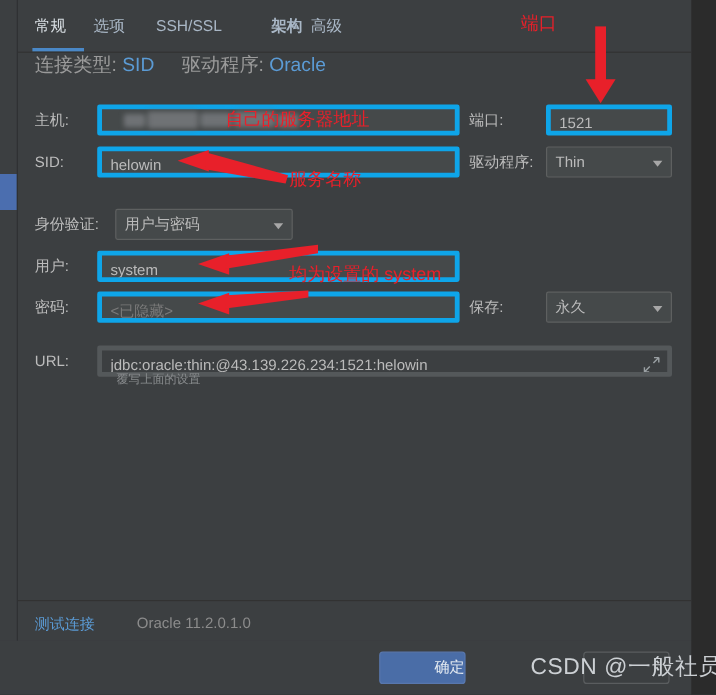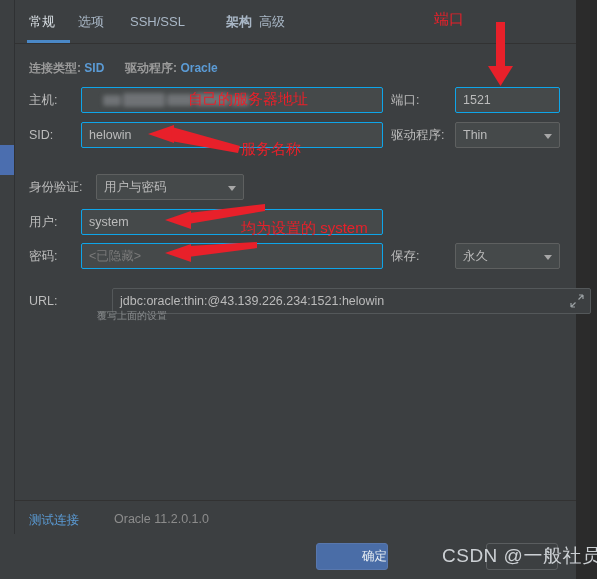--- a/index.html
+++ b/index.html
@@ -81,55 +81,53 @@
   .tabbar-line {
     position: absolute;
     left: 0; top: 43px;
     width: 561px; height: 1px;
     background: #323232;
   }
 
   
   .summary {
     position: absolute;
-    left: 14px; top: 60px;
-    font-size: 12px;
+    left: 14px; top: 44px;
+    font-size: 16px;
     color: #9a9a9a;
     white-space: nowrap;
-    font-weight: bold;
   }
   .summary .val { color: #5b9bd5; }
   .summary .gap { display: inline-block; width: 14px; }
 
   
   .lbl {
     position: absolute;
     font-size: 12.5px;
     color: #bcbcbc;
     line-height: 22px;
     white-space: nowrap;
   }
   .field {
     position: absolute;
     box-sizing: border-box;
     height: 26px;
     background: #45494a;
-    border: 1px solid #0ea5e9;
+    border: 4px solid #0ea5e9;
     border-radius: 2px;
     color: #bbbbbb;
     font-size: 12.5px;
     line-height: 24px;
     padding: 0 7px;
     white-space: nowrap;
     overflow: hidden;
   }
   .field.ph { color: #7a7a7a; }
   .field.flat {
     background: #3c3f41;
-    margin-left: 31px;
   }
   .combo {
     position: absolute;
     box-sizing: border-box;
     height: 26px;
     background: #45494a;
     border: 1px solid #5e6060;
     border-radius: 2px;
     color: #bbbbbb;
     font-size: 12.5px;

